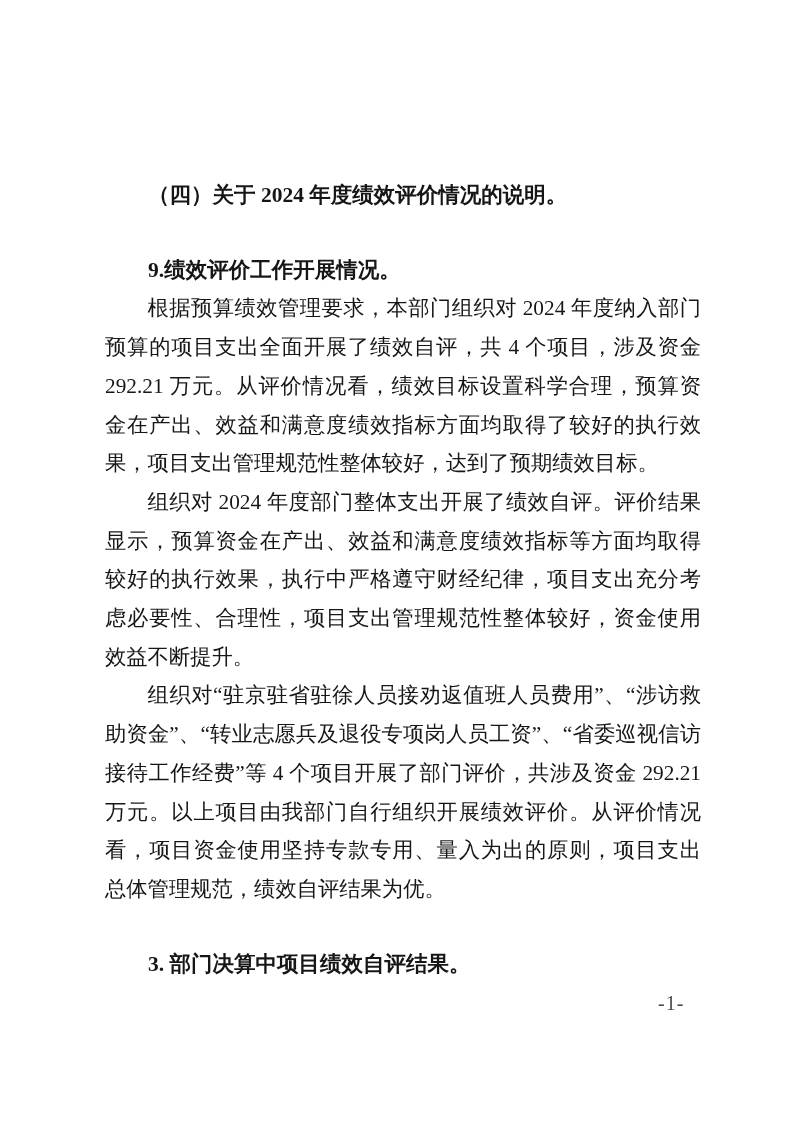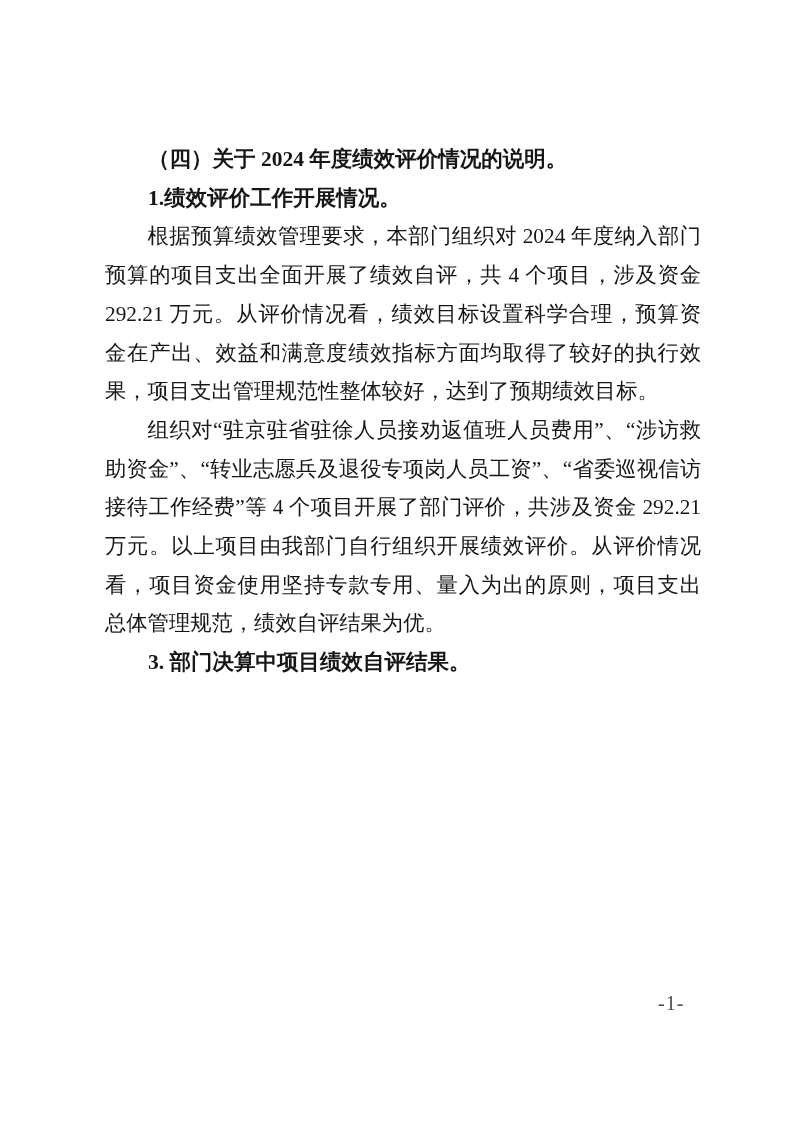--- a/index.html
+++ b/index.html
@@ -28,38 +28,40 @@
   }
   .content p,
   .content .h-section,
   .content .h-sub {
     text-indent: 2em;
   }
   .h-section, .h-sub {
     font-size: 21.5px;
     font-weight: bold;
     line-height: 38.7px;
+    margin-top: 36px;
   }
   .page-number {
     position: absolute;
     top: 988px;
     left: 658px;
     width: 60px;
     font-size: 20px;
     line-height: 30px;
     color: #4a4a4a;
     letter-spacing: 1px;
     text-align: left;
   }
 </style>
 </head>
 <body>
 
 <div class="page">
   <div class="content">
     <div class="h-section">（四）关于 2024 年度绩效评价情况的说明。</div>
-    <div class="h-sub">1.绩效评价工作开展情况。</div>
+    <div class="h-sub">9.绩效评价工作开展情况。</div>
     <p>根据预算绩效管理要求，本部门组织对 2024 年度纳入部门预算的项目支出全面开展了绩效自评，共 4 个项目，涉及资金 292.21 万元。从评价情况看，绩效目标设置科学合理，预算资金在产出、效益和满意度绩效指标方面均取得了较好的执行效果，项目支出管理规范性整体较好，达到了预期绩效目标。</p>
+    <p>组织对 2024 年度部门整体支出开展了绩效自评。评价结果显示，预算资金在产出、效益和满意度绩效指标等方面均取得较好的执行效果，执行中严格遵守财经纪律，项目支出充分考虑必要性、合理性，项目支出管理规范性整体较好，资金使用效益不断提升。</p>
     <p>组织对“驻京驻省驻徐人员接劝返值班人员费用”、“涉访救助资金”、“转业志愿兵及退役专项岗人员工资”、“省委巡视信访接待工作经费”等 4 个项目开展了部门评价，共涉及资金 292.21 万元。以上项目由我部门自行组织开展绩效评价。从评价情况看，项目资金使用坚持专款专用、量入为出的原则，项目支出总体管理规范，绩效自评结果为优。</p>
     <div class="h-sub">3. 部门决算中项目绩效自评结果。</div>
   </div>
   <div class="page-number">-1-</div>
 </div>
 
 </body></html>

